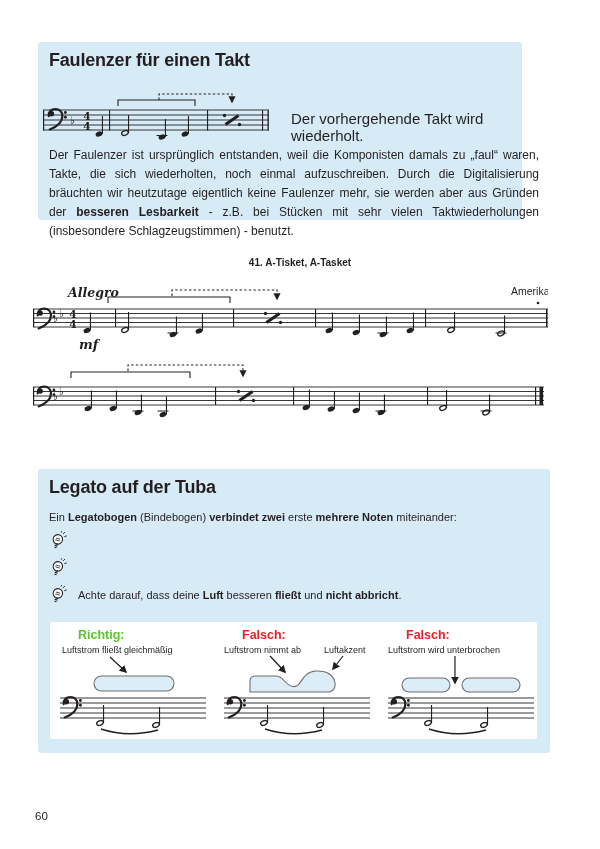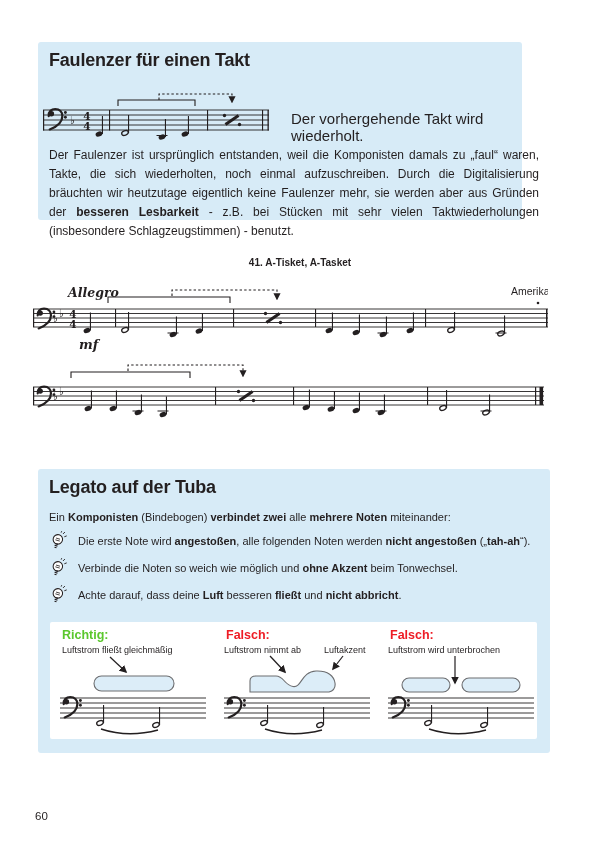--- a/index.html
+++ b/index.html
@@ -13,21 +13,21 @@
   .para{position:absolute;left:11px;top:104px;width:490px;font-size:12px;line-height:19px;text-align:justify}
   .intro{position:absolute;left:11px;top:42px;width:494px;font-size:11px}
   .bullet{position:absolute;left:12px;width:496px;height:20px;display:flex;align-items:center}
   .bullet .txt{font-size:11px;margin-left:11px}
   .bulb{width:17px;height:20px;flex:0 0 17px}
   .b{font-weight:bold}
   .song-title{position:absolute;left:0;top:257px;width:100%;text-align:center;font-size:10px;font-weight:bold}
   .ms{position:absolute}
   .panel{position:absolute;left:12px;top:153px;width:487px;height:117px;background:#fff;border-radius:2px}
   .excol{position:absolute;top:6px;width:152px}
-  .verdict{font-size:12.5px;font-weight:bold;margin-left:2px}
+  .verdict{font-size:12.5px;font-weight:bold;margin-left:18px}
   .exsvg{margin-top:3px}
   .pagenum{position:absolute;left:35px;top:810px;font-size:11.5px}
   
   .sl{stroke:#231f20;stroke-width:.9;fill:none}
   .bl,.lg{fill:#231f20}
   .brk{stroke:#231f20;stroke-width:1.1;fill:none}
   .brkd{stroke:#231f20;stroke-width:1.1;fill:none;stroke-dasharray:2.4 2.2}
   .arrow{stroke:#231f20;stroke-width:1.2;fill:none}
   .slur{stroke:#231f20;stroke-width:1.4;fill:none}
   .pill{fill:#dcedf8;stroke:#6d6e71;stroke-width:1.1}
@@ -158,44 +158,42 @@
   <rect class="lg" x="447.5" y="48.5" width="11" height="1"></rect>
   <use href="#hn" transform="translate(453,50.5)"></use>
   <rect class="bl" x="502" y="25" width="1.2" height="18"></rect>
   <rect class="bl" x="506.5" y="25" width="3.6" height="18"></rect>
   <path class="brk" d="M38,16 V10 H157 V16"></path>
   <path class="brkd" d="M95,9 V3 H210 V14" marker-end="url(#arr)"></path>
 </svg>
 
 <div id="box2" class="box" style="background-color: rgb(215, 235, 247);">
   <div class="box-title">Legato auf der Tuba</div>
-  <div class="intro"><span>Ein </span><span class="b">Komponisten</span><span> (Bindebogen) </span><span class="b">verbindet zwei</span><span> alle </span><span class="b">mehrere Noten</span><span> miteinander:</span></div>
+  <div class="intro"><span>Ein </span><span class="b">Legatobogen</span><span> (Bindebogen) </span><span class="b">verbindet zwei</span><span> erste </span><span class="b">mehrere Noten</span><span> miteinander:</span></div>
 
   <div class="bullet" style="top:62px">
     <svg class="bulb" viewBox="0 0 18 21">
       <g transform="rotate(16 9 10)">
         <circle cx="8" cy="9" r="5" fill="#fff" stroke="#231f20" stroke-width="1.1"></circle>
         <path d="M5.8,8.2 h4.4 M5.6,10.2 h4.8" stroke="#231f20" stroke-width=".8"></path>
         <path d="M6.2,14 h3.6 M6.4,16 h3.2 M6.9,18 h2.2" stroke="#231f20" stroke-width="1.2"></path>
       </g>
       <path d="M13.8,3 l2,-2 M15.2,6 l2.5,-0.9 M11.8,1.6 l0.6,-1.5" stroke="#231f20" stroke-width="1"></path>
     </svg>
-    <span class="txt"><span>Die erste Note wird </span><span class="b">angestoßen</span><span>, alle folgenden Noten werden </span><span class="b">nicht angestoßen</span><span> („</span><span class="b">tah-ah</span><span>“).</span></span>
   </div>
 
   <div class="bullet" style="top:89px">
     <svg class="bulb" viewBox="0 0 18 21">
       <g transform="rotate(16 9 10)">
         <circle cx="8" cy="9" r="5" fill="#fff" stroke="#231f20" stroke-width="1.1"></circle>
         <path d="M5.8,8.2 h4.4 M5.6,10.2 h4.8" stroke="#231f20" stroke-width=".8"></path>
         <path d="M6.2,14 h3.6 M6.4,16 h3.2 M6.9,18 h2.2" stroke="#231f20" stroke-width="1.2"></path>
       </g>
       <path d="M13.8,3 l2,-2 M15.2,6 l2.5,-0.9 M11.8,1.6 l0.6,-1.5" stroke="#231f20" stroke-width="1"></path>
     </svg>
-    <span class="txt"><span>Verbinde die Noten so weich wie möglich und </span><span class="b">ohne Akzent</span><span> beim Tonwechsel.</span></span>
   </div>
 
   <div class="bullet" style="top:116px">
     <svg class="bulb" viewBox="0 0 18 21">
       <g transform="rotate(16 9 10)">
         <circle cx="8" cy="9" r="5" fill="#fff" stroke="#231f20" stroke-width="1.1"></circle>
         <path d="M5.8,8.2 h4.4 M5.6,10.2 h4.8" stroke="#231f20" stroke-width=".8"></path>
         <path d="M6.2,14 h3.6 M6.4,16 h3.2 M6.9,18 h2.2" stroke="#231f20" stroke-width="1.2"></path>
       </g>
       <path d="M13.8,3 l2,-2 M15.2,6 l2.5,-0.9 M11.8,1.6 l0.6,-1.5" stroke="#231f20" stroke-width="1"></path>

